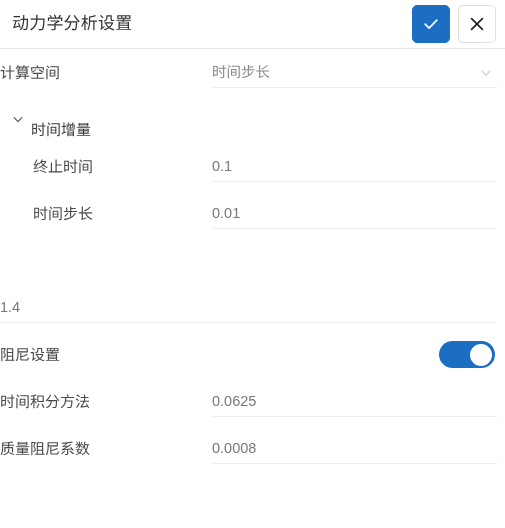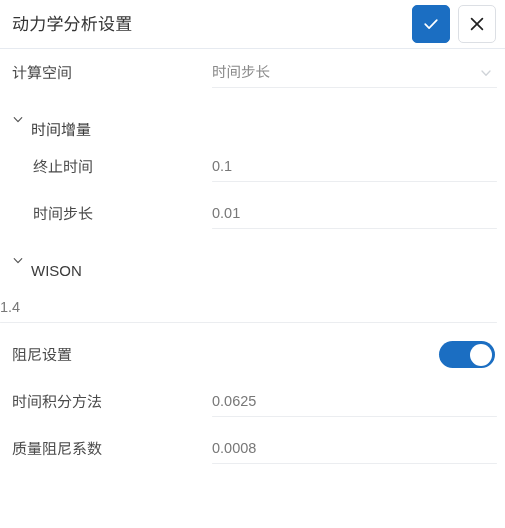--- a/index.html
+++ b/index.html
@@ -30,20 +30,21 @@
   
   .header {
     position: relative;
     height: 49px;
     flex: 0 0 49px;
     border-bottom: 1px solid #e6eaf0;
     display: flex;
     align-items: center;
     padding: 0 9px 0 12px;
     box-sizing: border-box;
+    font-family: Liberation Mono, monospace;
   }
   .header-title {
     font-size: 17px;
     line-height: 1;
     color: #333333;
     letter-spacing: 0.2px;
     white-space: nowrap;
     flex: 1 1 auto;
   }
   .header-actions {
@@ -84,21 +85,20 @@
     height: 47px;
     display: flex;
     align-items: center;
     box-sizing: border-box;
   }
 
   .row-label {
     font-size: 15px;
     color: #4a4a4a;
     white-space: nowrap;
-    padding-left: 12px;
     flex: 0 0 212px;
     box-sizing: border-box;
     display: flex;
     align-items: center;
     line-height: 1;
   }
   .row-label.indent {
     padding-left: 33px;
   }
   .row-label.section {
@@ -255,28 +255,20 @@
 
     <div class="row">
       <div class="row-label indent">时间步长</div>
       <div class="row-field underlined rounded">
         <div class="field-value">0.01</div>
       </div>
     </div>
 
 
     <div class="row">
-      <div class="row-label section">
-        <span class="chev-section">
-          <svg width="13" height="13" viewBox="0 0 13 13" fill="none">
-            <path d="M2.4 4.4 L6.5 8.8 L10.6 4.4" stroke="#555555" stroke-width="1.25" stroke-linecap="round" stroke-linejoin="round"></path>
-          </svg>
-        </span>
-        <span class="section-text">WISON</span>
-      </div>
       <div class="row-field"></div>
     </div>
 
     <div class="row">
       <div class="row-field underlined rounded">
         <div class="field-value">1.4</div>
       </div>
     </div>
 
     <div class="row">

